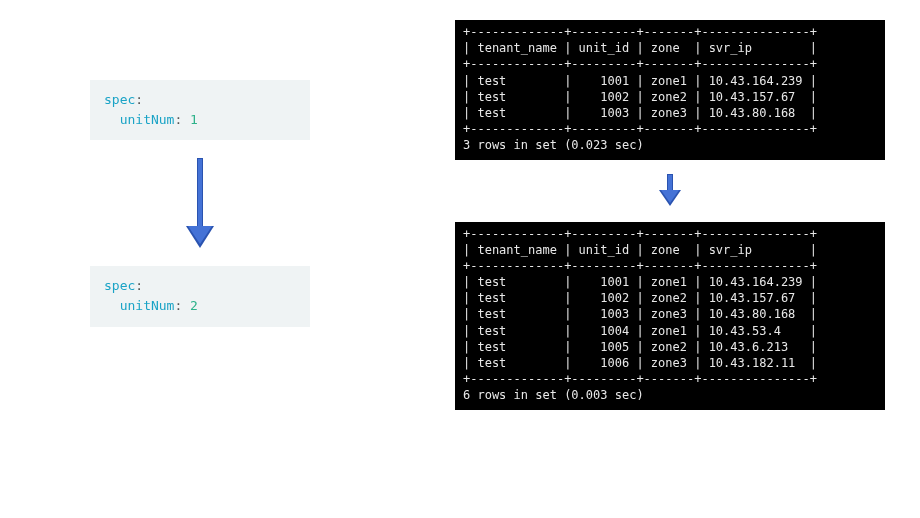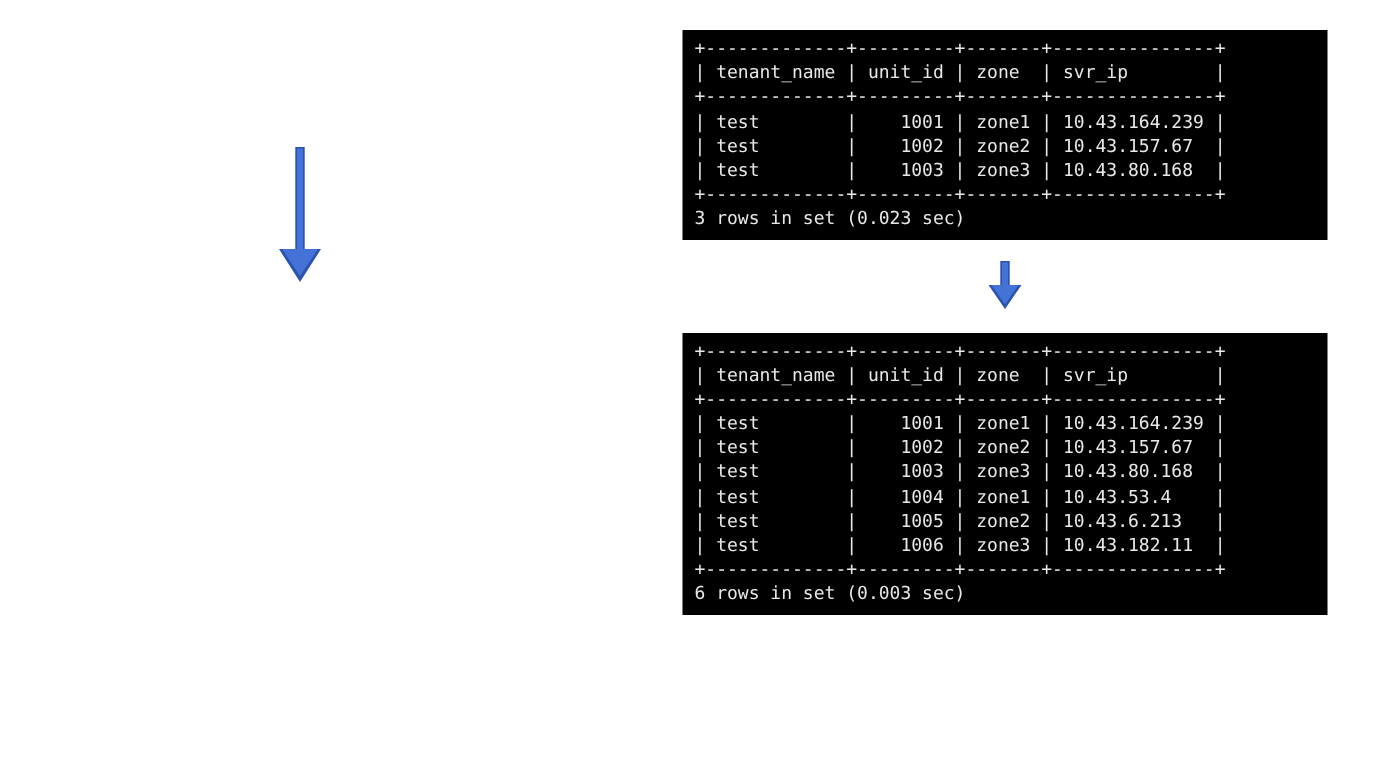--- a/index.html
+++ b/index.html
@@ -93,27 +93,31 @@
     border-left: 9px solid transparent;
     border-right: 9px solid transparent;
     border-top: 13px solid #4472d6;
   }
 </style>
 </head>
 <body>
 
 <div class="left-col">
 
+  <div class="yaml-block"><span class="tok-key">spec</span><span class="tok-colon">:</span>
+  <span class="tok-key">unitNum</span><span class="tok-colon">:</span> <span class="tok-num">1</span></div>
 
   <div class="arrow-down-big">
     <div class="shaft"></div>
     <div class="head"></div>
     <div class="head-inner"></div>
   </div>
 
+  <div class="yaml-block"><span class="tok-key">spec</span><span class="tok-colon">:</span>
+  <span class="tok-key">unitNum</span><span class="tok-colon">:</span> <span class="tok-num">2</span></div>
 
 </div>
 
 <div class="right-col">
 
   <div class="terminal" id="term-before">+-------------+---------+-------+---------------+
 | tenant_name | unit_id | zone  | svr_ip        |
 +-------------+---------+-------+---------------+
 | test        |    1001 | zone1 | 10.43.164.239 |
 | test        |    1002 | zone2 | 10.43.157.67  |

